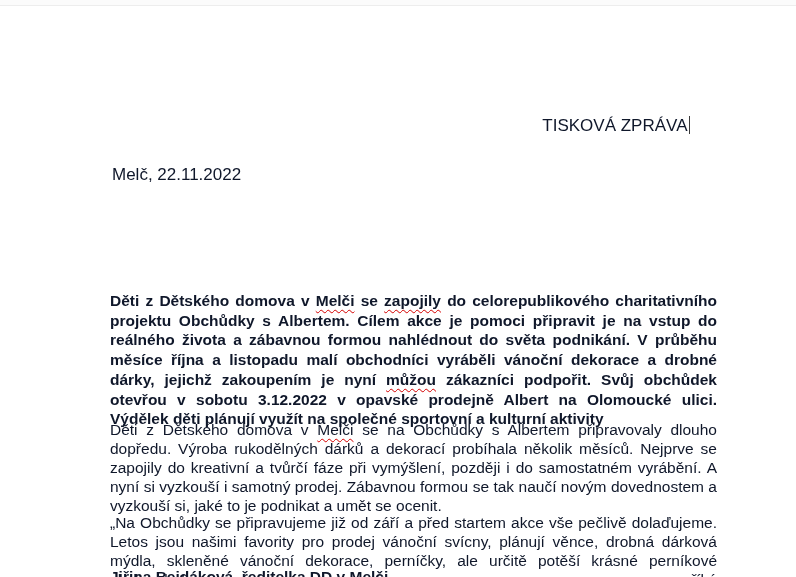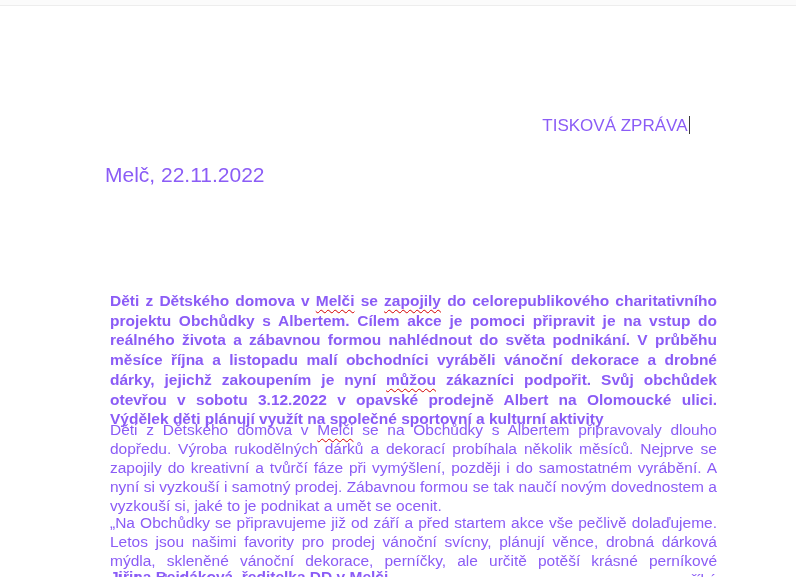--- a/index.html
+++ b/index.html
@@ -7,21 +7,21 @@
     padding: 0;
     background: #ffffff;
   }
   .page {
     position: relative;
     width: 796px;
     height: 577px;
     overflow: hidden;
     background: #ffffff;
     font-family: "Liberation Sans", "DejaVu Sans", sans-serif;
-    color: #8b5cf6;
+    color: #0f172a;
   }
   .page-top-edge {
     position: absolute;
     left: 0; top: 0;
     width: 100%; height: 5px;
     background: #fbfbfb;
     border-bottom: 1px solid #ededed;
   }
   .kicker {
     position: absolute;
@@ -34,23 +34,23 @@
   .caret {
     display: inline-block;
     width: 1.5px;
     height: 18px;
     background: #3a3a3a;
     vertical-align: -3px;
     margin-left: 1px;
   }
   .dateline {
     position: absolute;
-    left: 105px;
+    left: 112px;
     top: 164px;
-    font-size: 21px;
+    font-size: 17px;
     line-height: 22px;
   }
   .doc-title {
     position: absolute;
     left: 88px;
     top: 203px;
     width: 624px;
     margin: 0;
     font-size: 18.5px;
     font-weight: bold;

